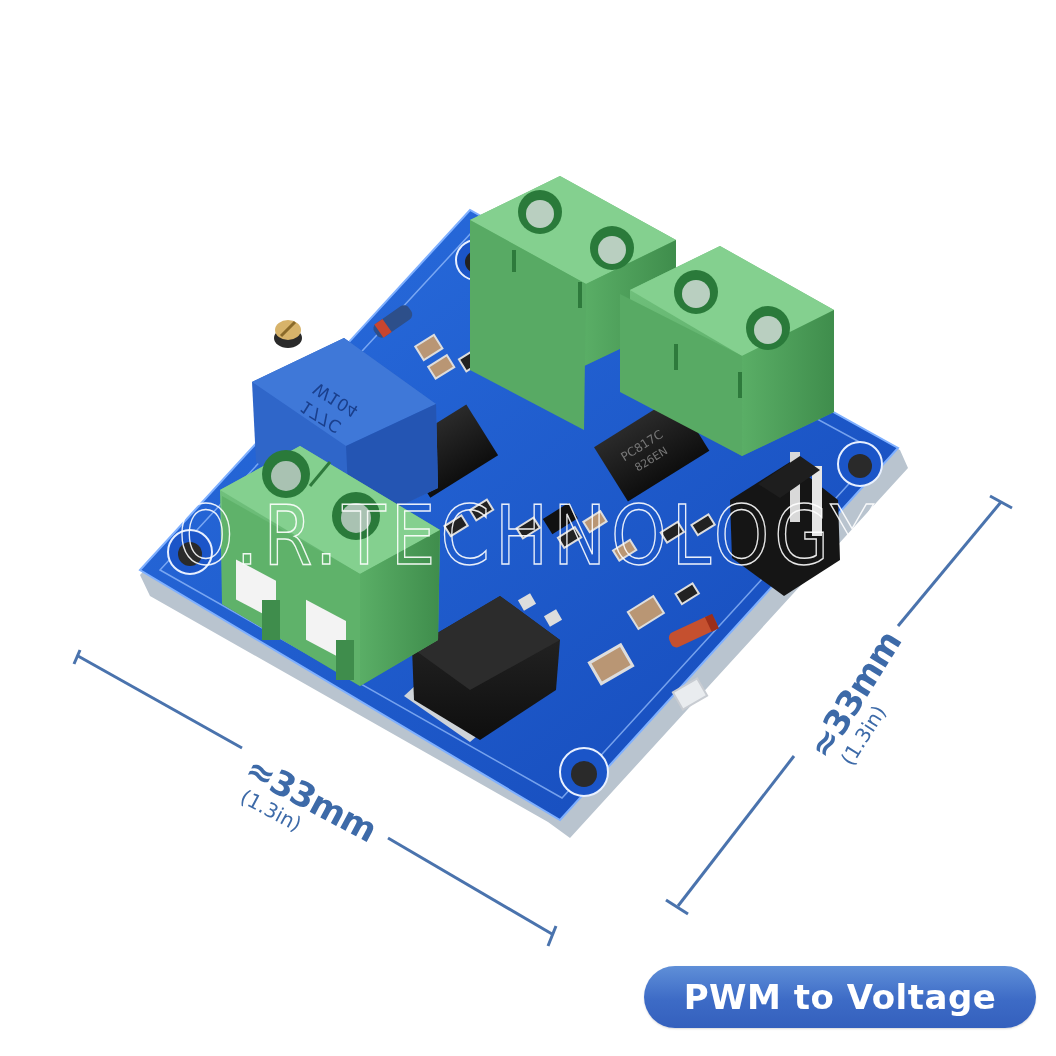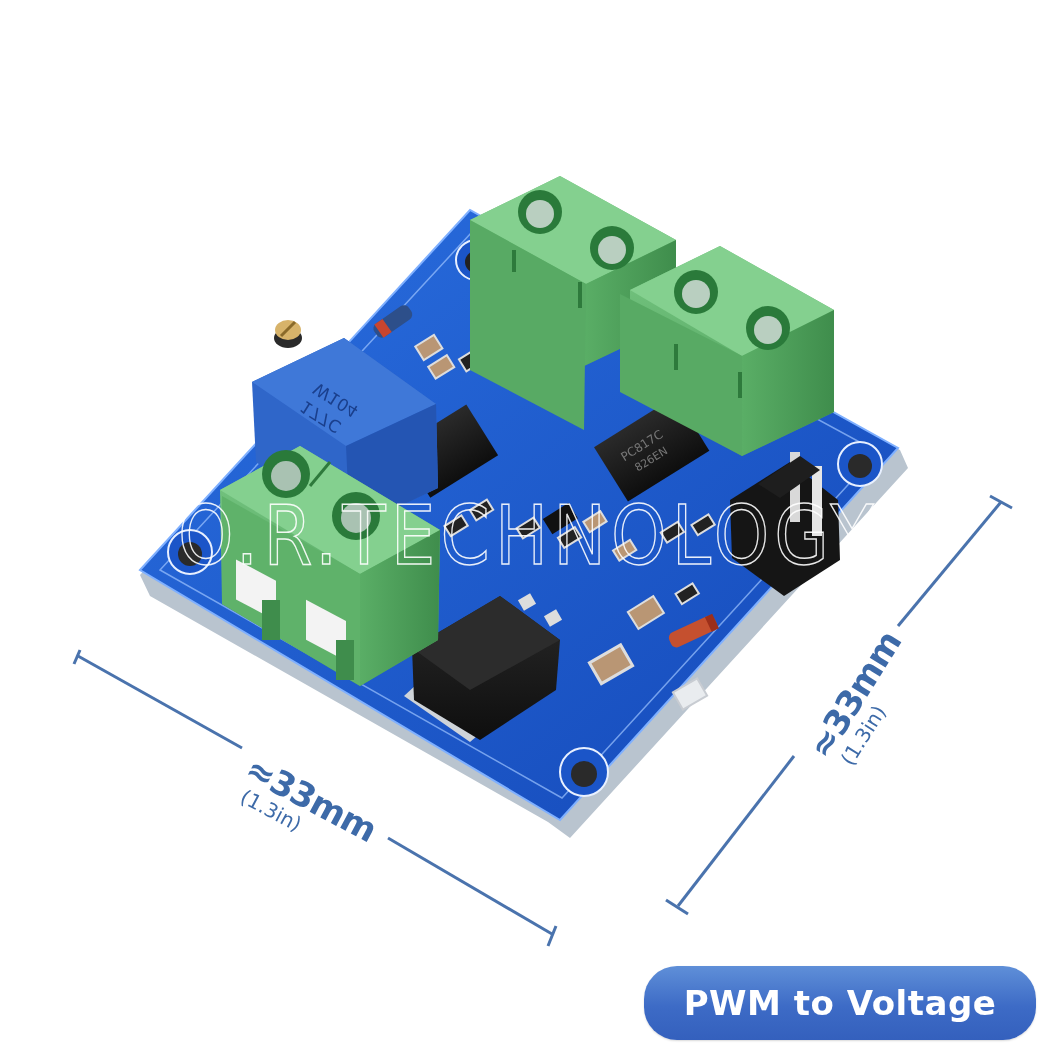--- a/index.html
+++ b/index.html
@@ -2,21 +2,21 @@
 <html><head>
 <meta charset="utf-8">
 <style>
   html,body{margin:0;padding:0;background:#ffffff;}
   body{width:1056px;height:1056px;position:relative;overflow:hidden;font-family:"DejaVu Sans","Liberation Sans",sans-serif;}
   .stage{position:absolute;left:0;top:0;width:1056px;height:1056px;}
   svg.scene{position:absolute;left:0;top:0;}
   .dim-label{position:absolute;color:#3d6aa8;font-family:"DejaVu Sans",sans-serif;white-space:nowrap;transform-origin:0 0;}
   .dim-main{font-size:34px;font-weight:bold;letter-spacing:-1px;}
   .dim-sub{font-size:20px;font-weight:normal;margin-left:8px;display:block;line-height:18px;}
-  .badge{position:absolute;left:644px;top:966px;width:392px;height:74px;border-radius:33px;
+  .badge{position:absolute;left:644px;top:966px;width:392px;height:62px;border-radius:33px;
     background:linear-gradient(#5f8fd8,#3d6bc6 55%,#3460bd);display:flex;align-items:center;justify-content:center;
     box-shadow:0 1px 2px rgba(0,0,0,.15);}
   .badge span{color:#ffffff;font-family:"DejaVu Sans",sans-serif;font-weight:bold;font-size:34px;letter-spacing:0.5px;}
   .watermark{position:absolute;left:178px;top:488px;font-family:"DejaVu Sans",sans-serif;font-size:82px;
     color:transparent;-webkit-text-stroke:1.5px rgba(255,255,255,.9);letter-spacing:6px;white-space:nowrap;transform:scaleX(0.86);transform-origin:0 0;}
 </style>
 </head>
 <body>
 
 <div class="stage">

